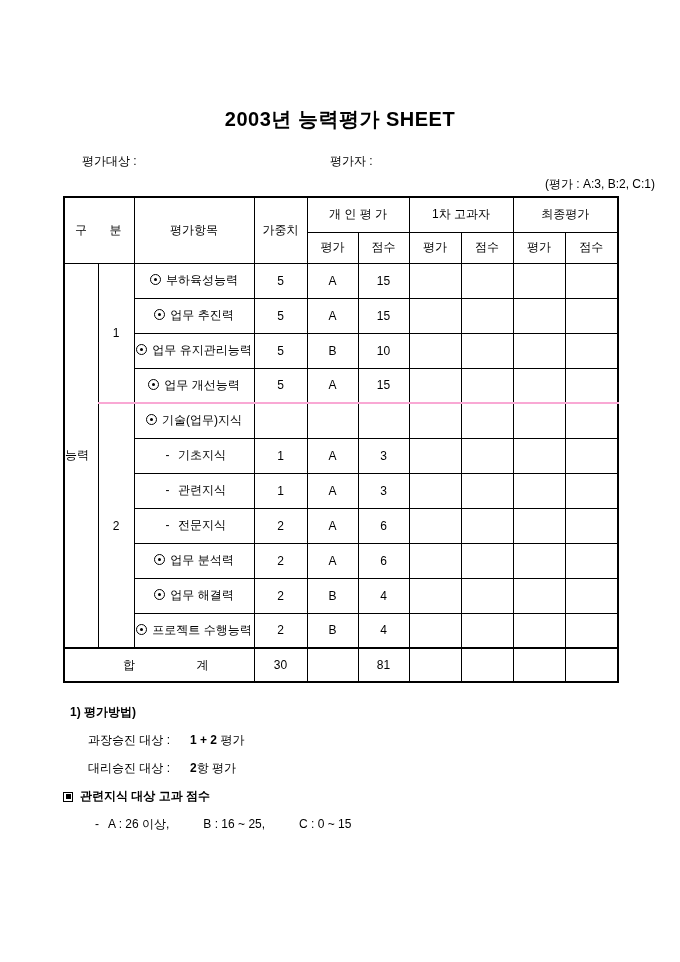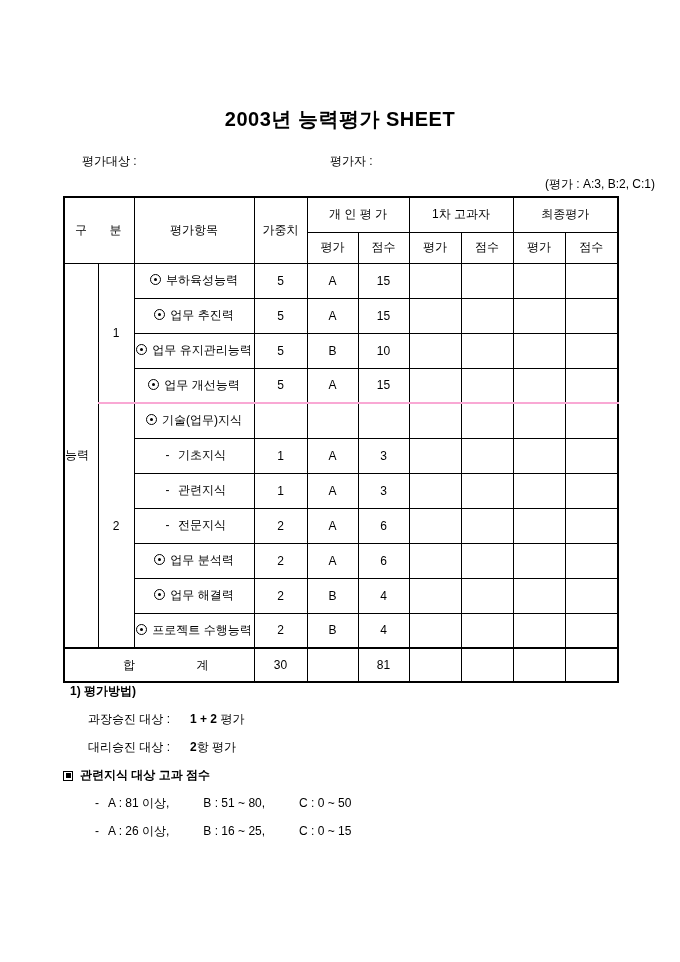--- a/index.html
+++ b/index.html
@@ -51,21 +51,21 @@
     content:"";position:absolute;left:50%;top:50%;width:3px;height:3px;
     margin:-1.5px 0 0 -1.5px;background:#000;border-radius:50%;
   }
   .dash-slot{display:inline-block;width:11px;text-align:center;}
   .lbl{margin-left:5px;}
 
   td.total-label{position:relative;}
   .tl-l{position:absolute;left:58px;top:50%;transform:translateY(-50%);}
   .tl-r{position:absolute;right:45px;top:50%;transform:translateY(-50%);}
 
-  .notes{position:absolute;left:63px;top:684px;font-size:12px;}
+  .notes{position:absolute;left:63px;top:705px;font-size:12px;}
   .notes>div{line-height:15px;margin-bottom:13px;}
   .n-head{font-weight:bold;padding-left:7px;}
   .n-method{padding-left:25px;}
   .n-method b{margin-left:20px;}
   .n-sec{font-weight:bold;display:flex;align-items:center;}
   .sq{
     width:8px;height:8px;border:1.5px solid #000;position:relative;
     display:inline-block;margin-right:7px;flex:none;
   }
   .sq::after{content:"";position:absolute;inset:1.5px;background:#000;}
@@ -282,20 +282,17 @@
       <span>과장승진 대상 :</span><b>1 + 2</b><span> 평가</span>
     </div>
     <div class="n-method">
       <span>대리승진 대상 :</span><b>2</b><span>항 평가</span>
     </div>
     <div class="n-sec">
       <span class="sq"></span>
       <span>관련지식 대상 고과 점수</span>
     </div>
     <div class="n-items">
-      <span class="nd">-</span><span class="seg">A : 81 이상,</span><span class="seg">B : 51 ~ 80,</span><span class="seg">C : 0 ~ 50</span>
-    </div>
-    <div class="n-items">
       <span class="nd">-</span><span class="seg">A : 26 이상,</span><span class="seg">B : 16 ~ 25,</span><span class="seg">C : 0 ~ 15</span>
     </div>
   </div>
 
 </div>
 
 </body></html>

